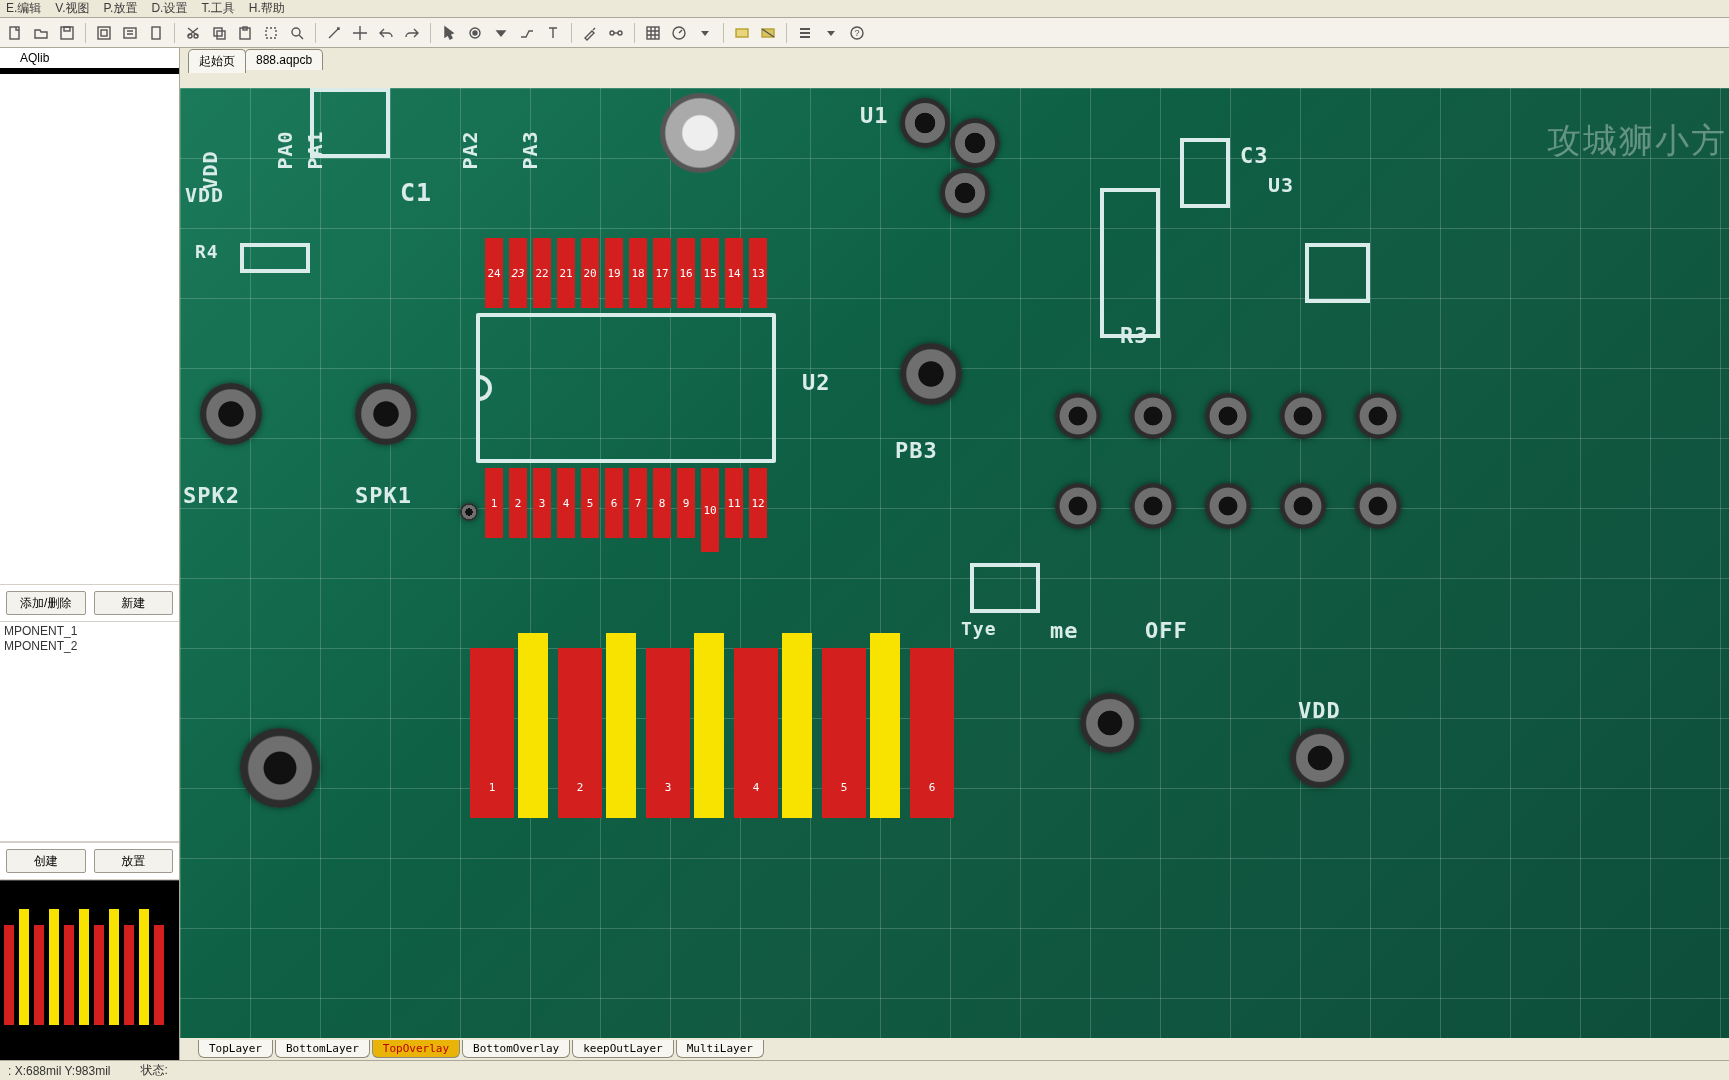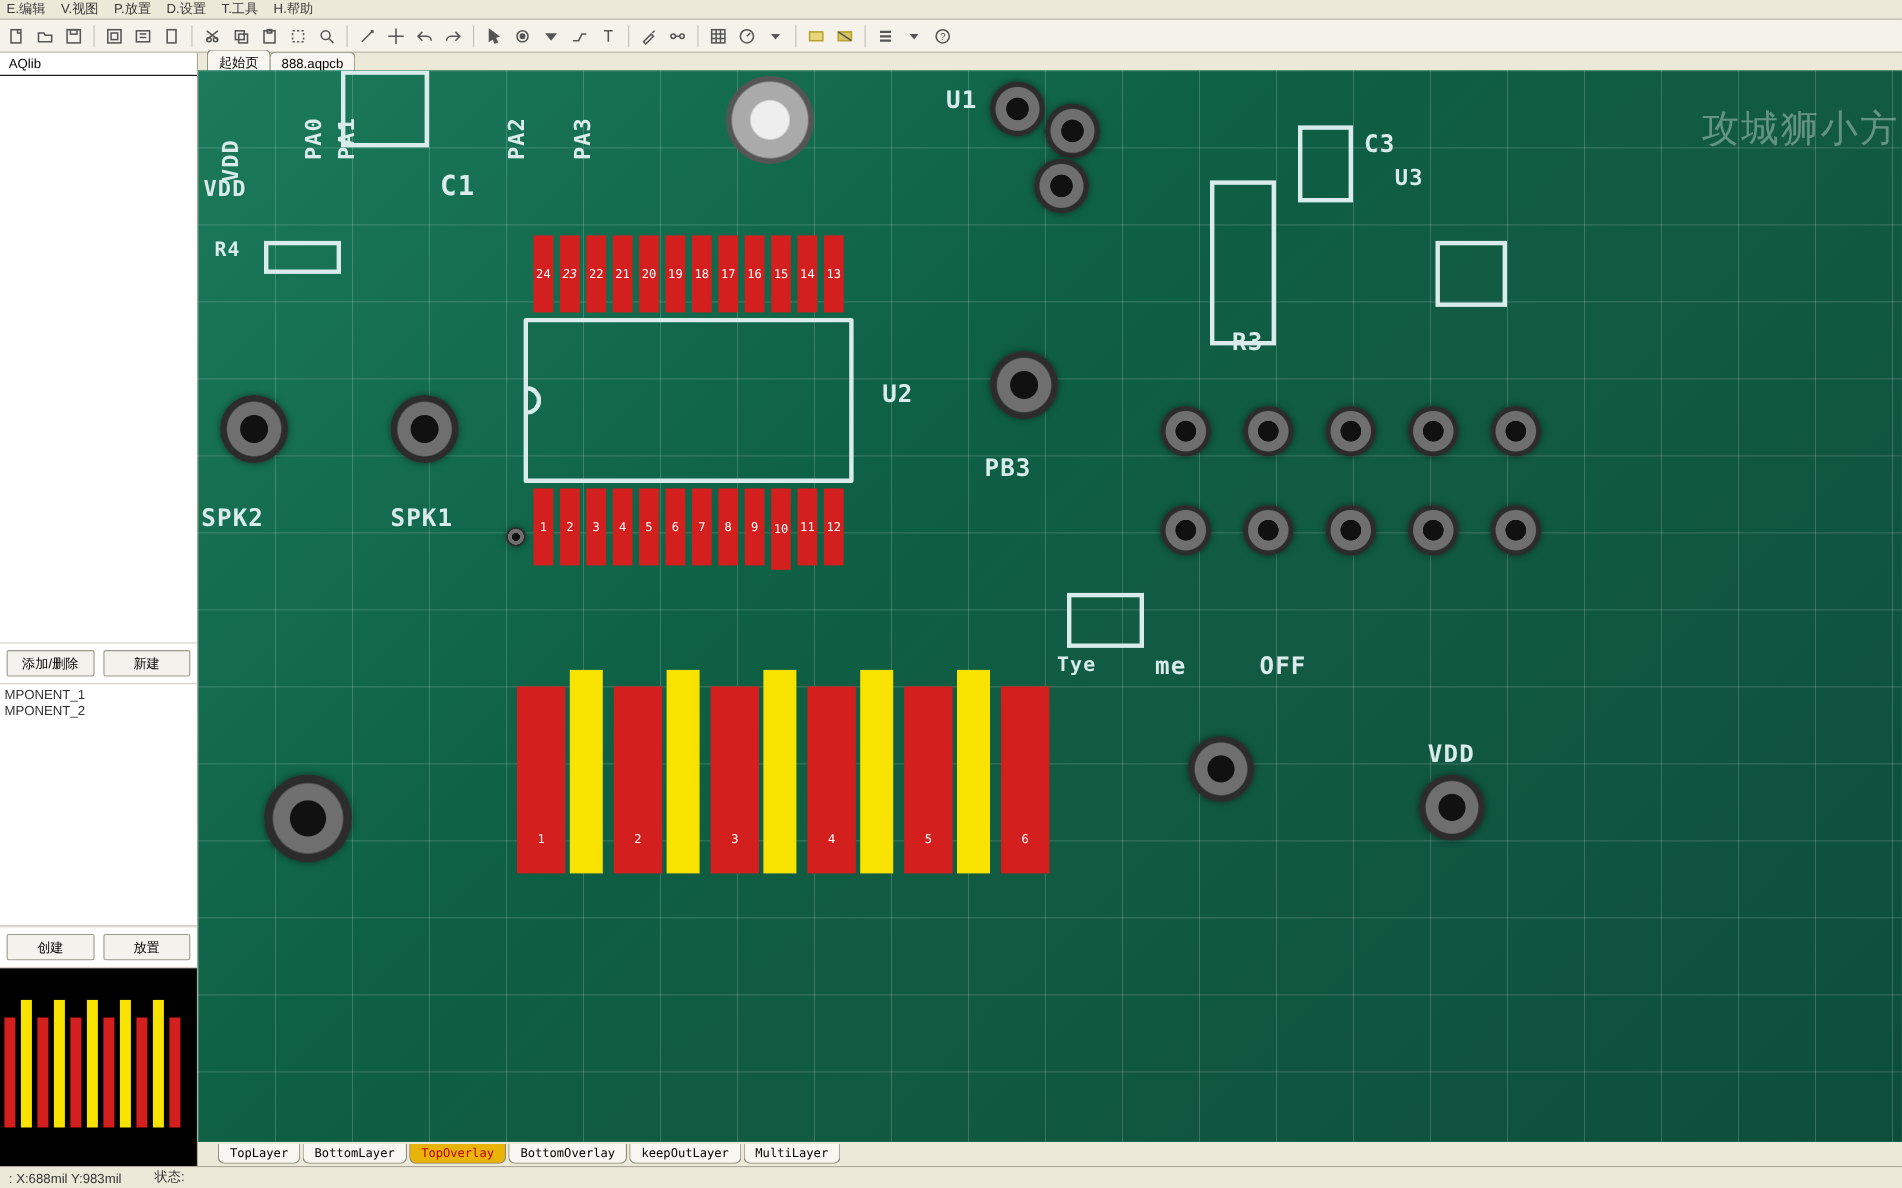--- a/index.html
+++ b/index.html
@@ -9,28 +9,28 @@
 .menubar{display:flex;gap:14px;padding:2px 6px;border-bottom:1px solid #aca899;background:#ece9d8;height:18px;align-items:center;font-size:12px;color:#3b3b3b}
 .menubar span{cursor:default}
 
 .toolbar{display:flex;align-items:center;gap:4px;padding:3px 4px;background:#f4f2ea;border-bottom:1px solid #aca899;height:30px}
 .tb-btn{width:22px;height:22px;border:1px solid transparent;display:flex;align-items:center;justify-content:center;color:#555;border-radius:2px}
 .tb-sep{width:1px;height:20px;background:#c0c0b4;margin:0 3px}
 .tb-btn svg{width:16px;height:16px}
 
 .main{flex:1;display:flex;min-height:0}
 .side{width:180px;background:#fff;border-right:1px solid #aca899;display:flex;flex-direction:column}
-.side-top{flex:0 0 auto;padding:3px 8px;border-bottom:1px solid #000000}
+.side-top{flex:0 0 auto;padding:3px 20px;border-bottom:6px solid #000000}
 .side-list{flex:1;padding:2px 4px;font-size:12px;color:#333;line-height:15px;border-bottom:1px solid #d4d0c8;overflow:hidden}
 .btn-row{display:flex;gap:8px;padding:6px;border-top:1px solid #d4d0c8;border-bottom:1px solid #d4d0c8}
 .wbtn{flex:1;height:24px;border:1px solid #9c9a8c;background:#f3f2ec;border-radius:2px;font-size:12px;text-align:center;line-height:22px;cursor:default}
 .preview{height:180px;background:#000;border-top:1px solid #444;position:relative;overflow:hidden}
 .preview .bar{position:absolute;bottom:35px;width:10px;height:100px}
 .workspace{flex:1;display:flex;flex-direction:column;min-width:0}
-.tabs{display:flex;align-items:center;height:16px;padding-left:8px;background:#ece9d8}
+.tabs{display:flex;align-items:flex-start;height:40px;padding-left:8px;background:#ece9d8}
 .tab{padding:3px 10px;border:1px solid #8e8b7a;border-bottom:none;border-radius:5px 5px 0 0;background:#f7f6f0;margin-right:-1px;font-size:12px;position:relative;top:1px}
 .canvas-wrap{flex:1;background:#0f6b4f;position:relative;overflow:hidden}
 .pcb{position:absolute;inset:0;background:linear-gradient(135deg,#1b7a5a 0%,#0e5f44 40%,#125a42 60%,#0c4e3a 100%)}
 
 .grid{position:absolute;inset:0;background-image:linear-gradient(to right,rgba(255,255,255,.18) 1px,transparent 1px),linear-gradient(to bottom,rgba(255,255,255,.18) 1px,transparent 1px);background-size:70px 70px}
 .silk{position:absolute;color:#d9ecea;font-family:monospace;font-weight:600;letter-spacing:1px}
 .silk-box{position:absolute;border:4px solid #d9ecea}
 .via{position:absolute;border-radius:50%;background:radial-gradient(circle,#111 0 28%,#6f6f6f 30% 55%,#2c2c2c 58% 100%);box-shadow:0 0 6px rgba(0,0,0,.5)}
 .drill{position:absolute;border-radius:50%;background:radial-gradient(circle,#eee 0 30%,#aaa 33% 60%,#555 63% 100%)}
 .pad{position:absolute;background:#d41f1f}
@@ -375,21 +375,21 @@
             </div>
             <div class="pad" style="left: 449px; top: 380px; width: 18px; height: 70px;">
               <div class="num">7</div>
             </div>
             <div class="pad" style="left: 473px; top: 380px; width: 18px; height: 70px;">
               <div class="num">8</div>
             </div>
             <div class="pad" style="left: 497px; top: 380px; width: 18px; height: 70px;">
               <div class="num">9</div>
             </div>
-            <div class="pad" style="left: 521px; top: 380px; width: 18px; height: 74px;">
+            <div class="pad" style="left: 521px; top: 380px; width: 18px; height: 84px;">
               <div class="num">10</div>
             </div>
             <div class="pad" style="left: 545px; top: 380px; width: 18px; height: 70px;">
               <div class="num">11</div>
             </div>
             <div class="pad" style="left: 569px; top: 380px; width: 18px; height: 70px;">
               <div class="num">12</div>
             </div>
           </div>
 

